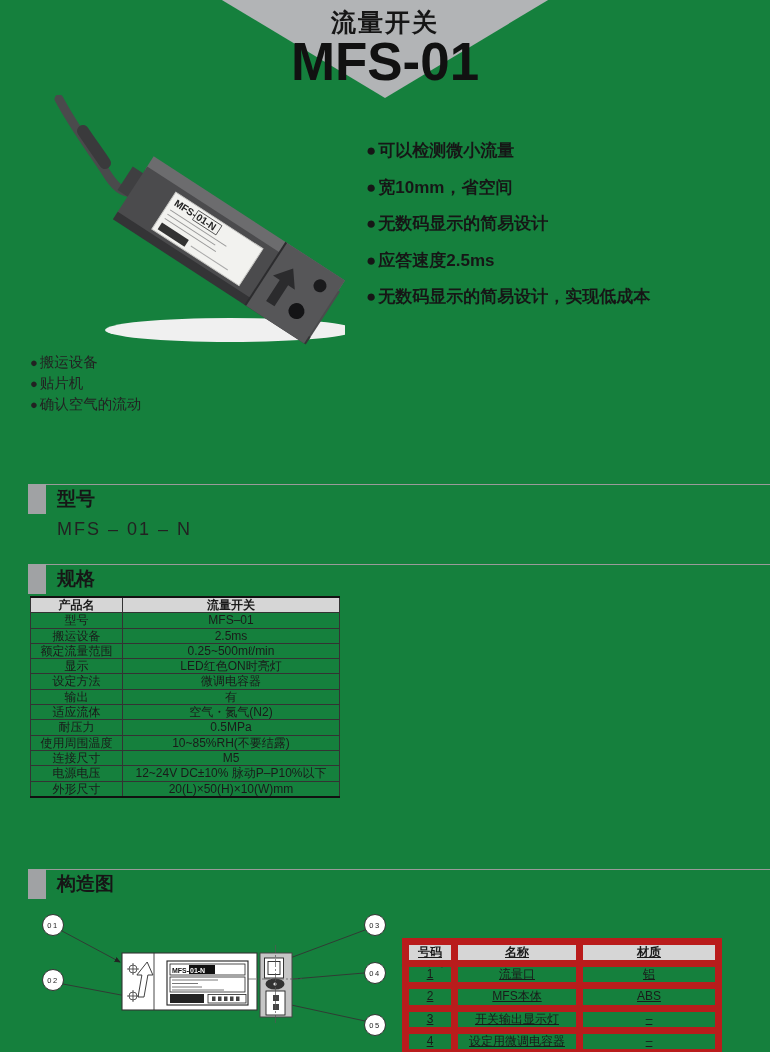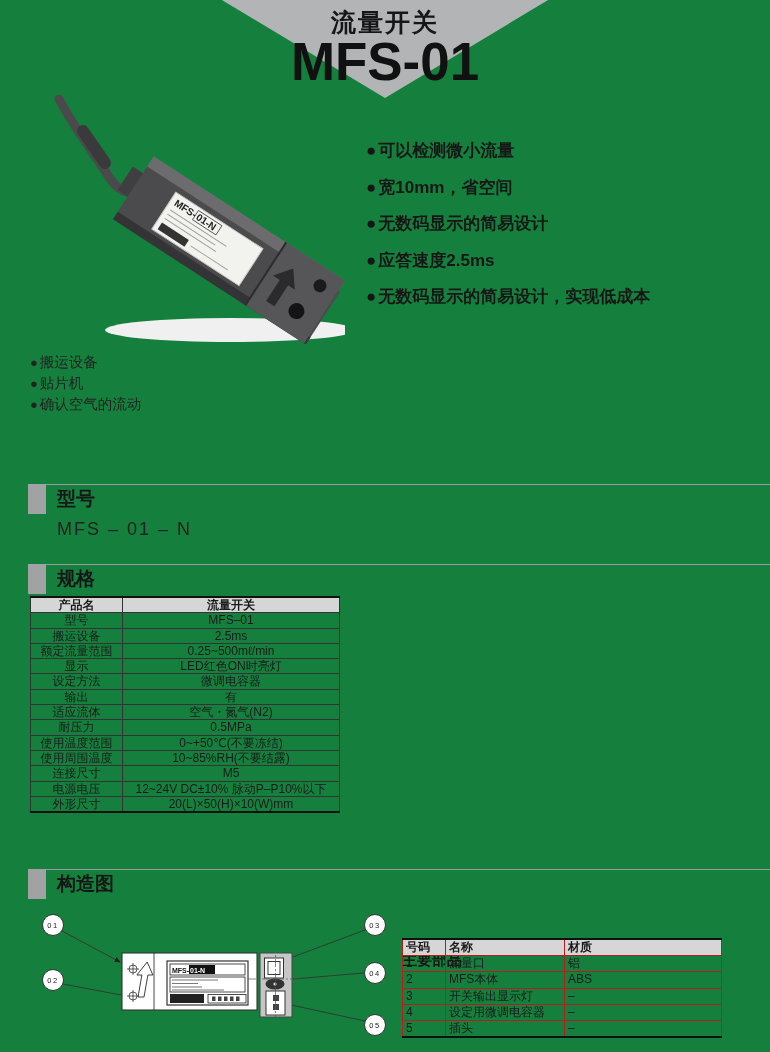--- a/index.html
+++ b/index.html
@@ -74,22 +74,22 @@
   .parts-title{
     position:absolute;left:402px;top:915px;font-size:15px;font-weight:bold;color:#161616;margin-top:36px;
   }
   .parts-table{
     position:absolute;left:402px;top:938px;width:320px;
     border-top:2px solid #111;border-bottom:2px solid #111;
     border-left:1px solid #333;border-right:1px solid #333;
     font-size:12px;
   }
   .parts-table td,.parts-table th{
-    border:1px solid #b91c1c;height:15.2px;line-height:15.2px;
-    padding:0 3px;text-align:left;white-space:nowrap;overflow:hidden;font-weight:normal;
+    border:7px solid #b91c1c;height:15.2px;line-height:15.2px;
+    padding:0 3px;text-align:center;white-space:nowrap;overflow:hidden;font-weight:normal;text-decoration:underline;
   }
   .parts-table th{background:#d6d6d6;font-weight:bold;}
   .parts-table .c-no{width:36px;}
   .parts-table .c-name{width:112px;}
   svg text{font-family:"Liberation Sans","DejaVu Sans",sans-serif;}
 </style>
 </head>
 <body>
 
 <div class="page">
@@ -186,24 +186,20 @@
           <td class="lbl">输出</td>
           <td>有</td>
         </tr>
     <tr>
           <td class="lbl">适应流体</td>
           <td>空气・氮气(N2)</td>
         </tr>
     <tr>
           <td class="lbl">耐压力</td>
           <td>0.5MPa</td>
-        </tr>
-    <tr>
-          <td class="lbl">使用温度范围</td>
-          <td>0~+50℃(不要冻结)</td>
         </tr>
     <tr>
           <td class="lbl">使用周围温度</td>
           <td>10~85%RH(不要结露)</td>
         </tr>
     <tr>
           <td class="lbl">连接尺寸</td>
           <td>M5</td>
         </tr>
     <tr>

